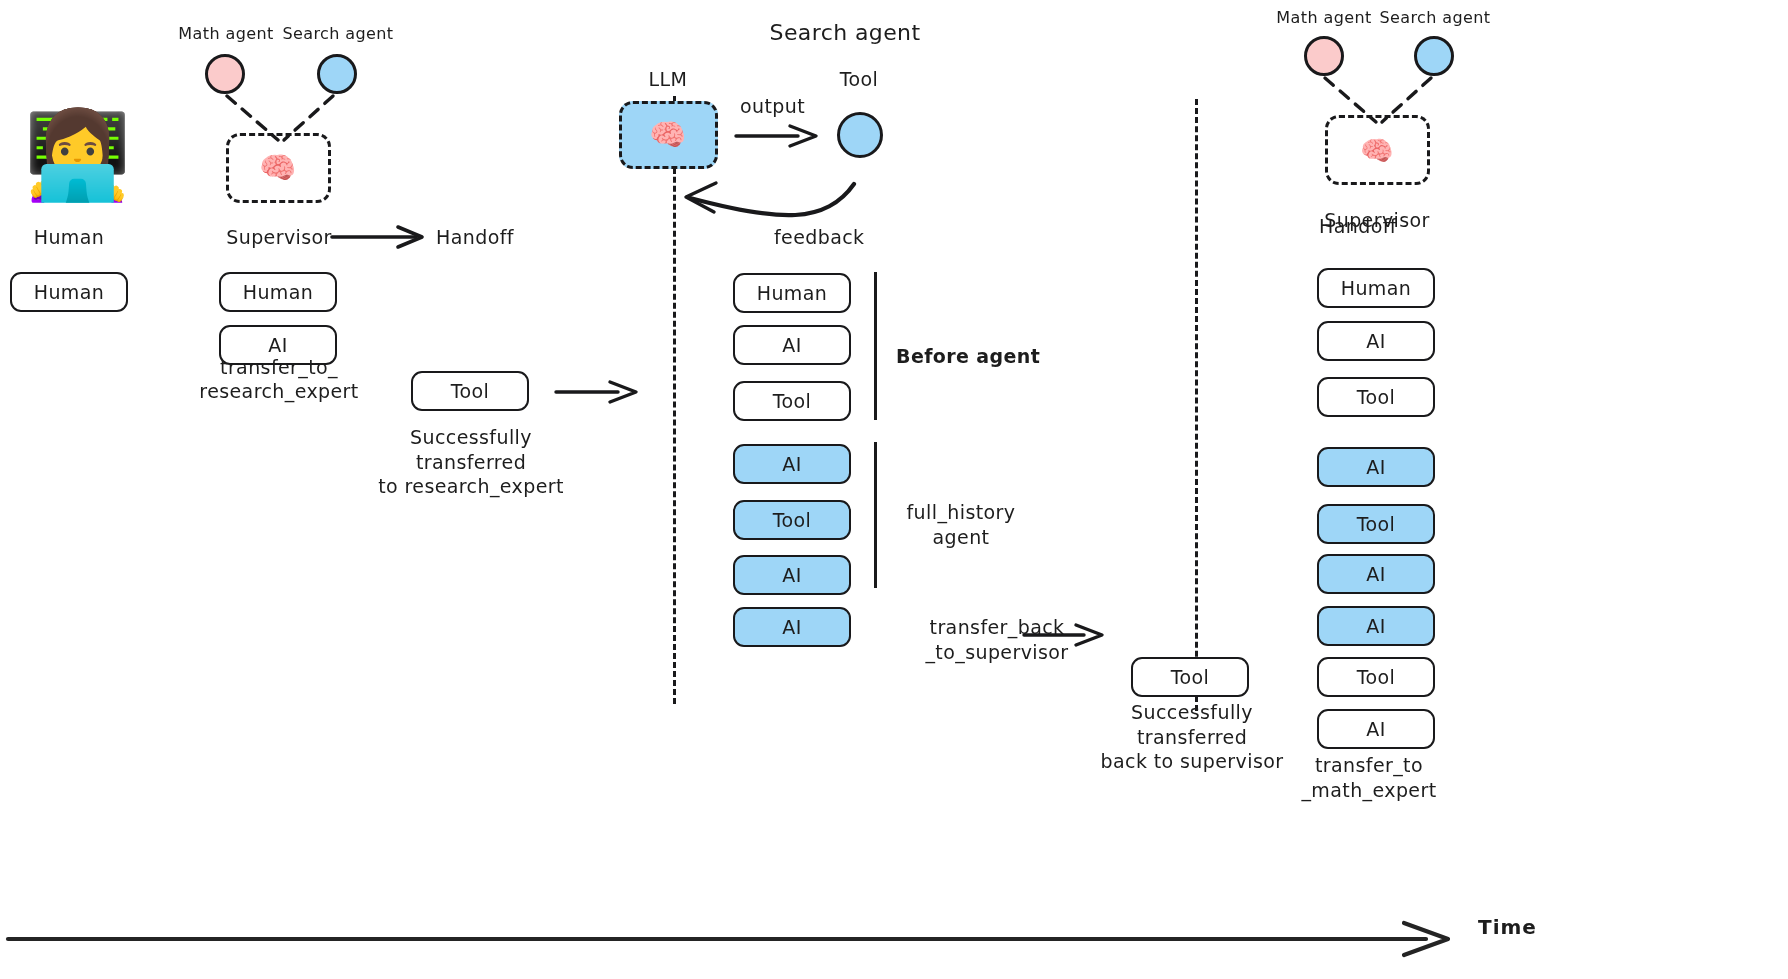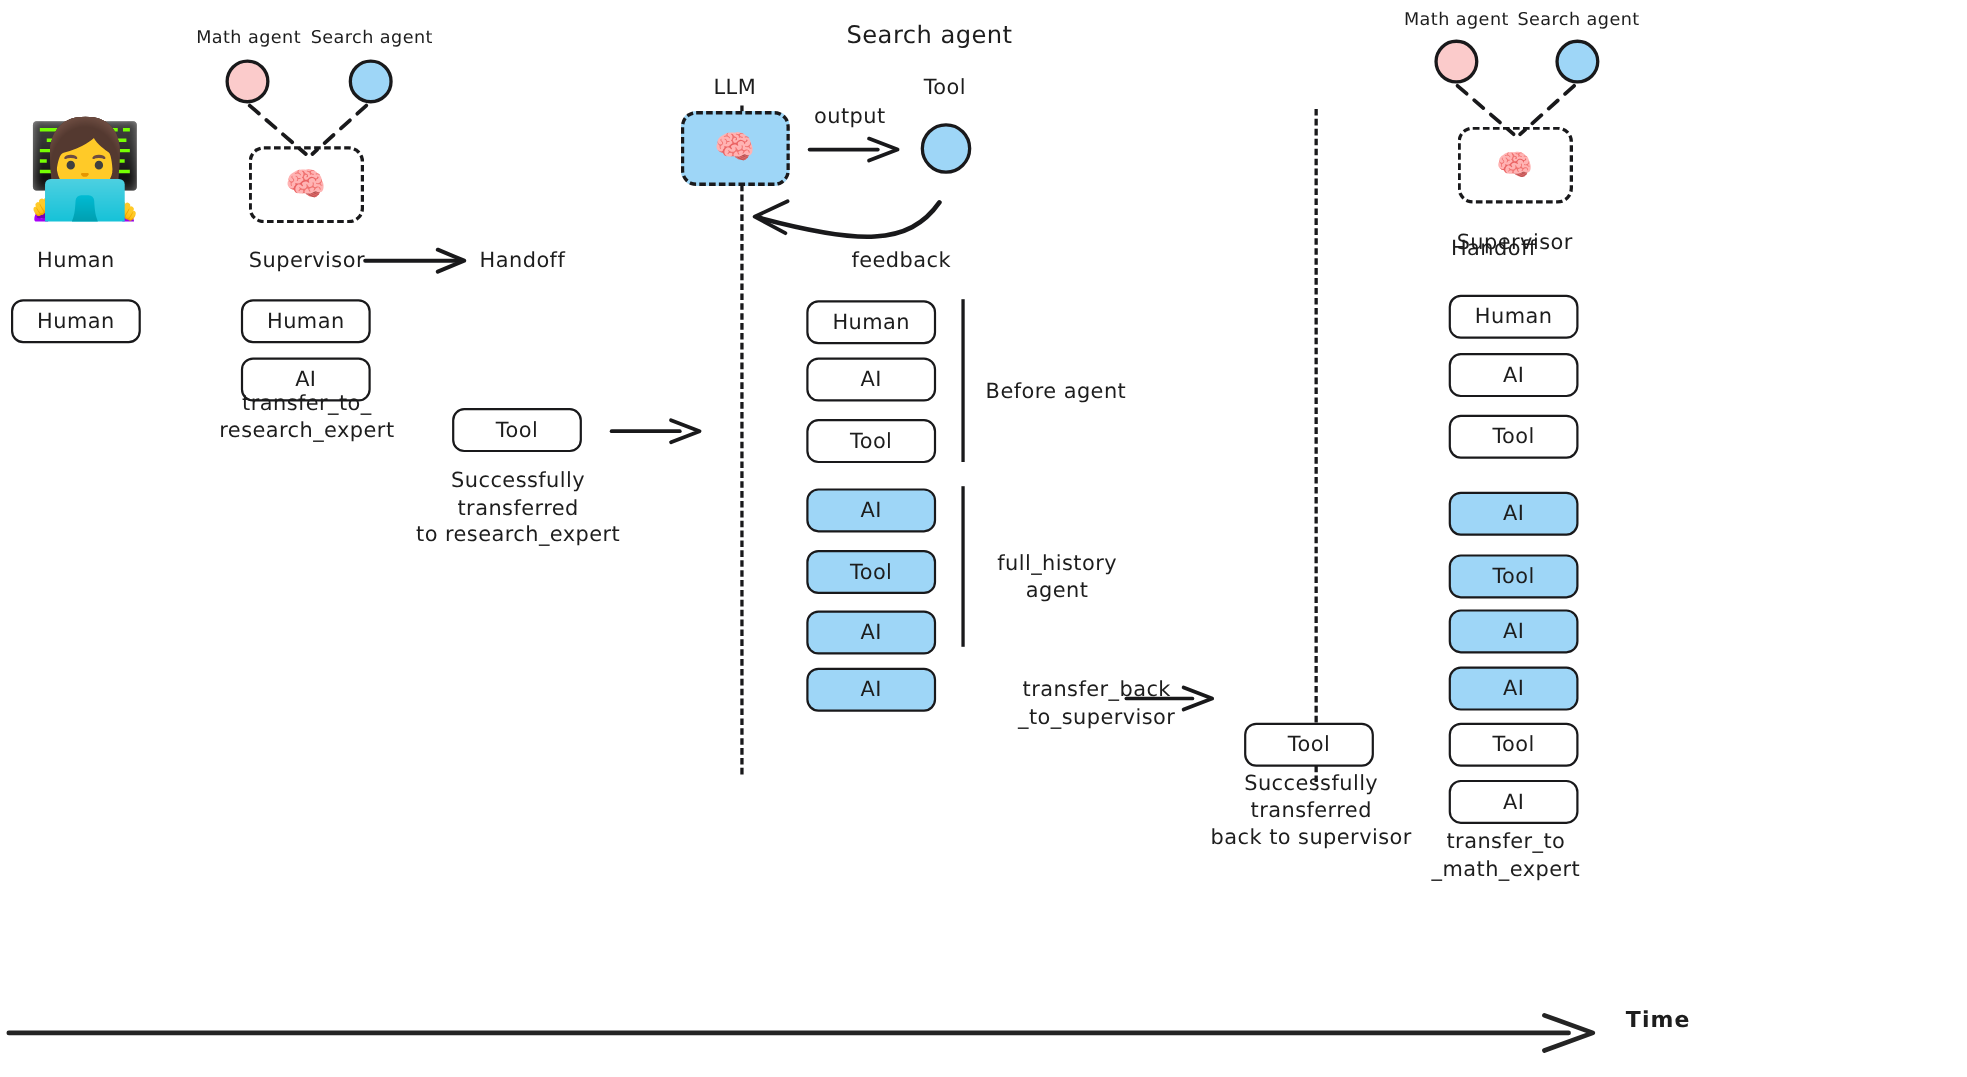--- a/index.html
+++ b/index.html
@@ -124,21 +124,21 @@
 
 <div class="abs msg" style="left:733px;top:273px;">Human</div>
 <div class="abs msg" style="left:733px;top:325px;">AI</div>
 <div class="abs msg" style="left:733px;top:381px;">Tool</div>
 <div class="abs msg blue" style="left:733px;top:444px;">AI</div>
 <div class="abs msg blue" style="left:733px;top:500px;">Tool</div>
 <div class="abs msg blue" style="left:733px;top:555px;">AI</div>
 <div class="abs msg blue" style="left:733px;top:607px;">AI</div>
 
 <div class="abs vbracket" style="left:874px;top:272px;height:148px;"></div>
-<div class="abs lbl" style="left:896px;top:345px;">Before agent</div>
+<div class="abs lbl" style="left:896px;top:345px;font-weight:bold;">Before agent</div>
 
 <div class="abs vbracket" style="left:874px;top:442px;height:146px;"></div>
 <div class="abs lbl lbl-center" style="left:896px;top:500px;width:130px;white-space:pre-line;line-height:1.3;">full_history
 agent</div>
 
 <div class="abs lbl lbl-center" style="left:917px;top:615px;width:160px;white-space:pre-line;line-height:1.3;">transfer_back
 _to_supervisor</div>
 
 <svg class="abs" style="left:1024px;top:624px;" width="92" height="22">
   <line x1="0" y1="11" x2="60" y2="11" stroke="#19191b" stroke-width="3.4" stroke-linecap="round"></line>

